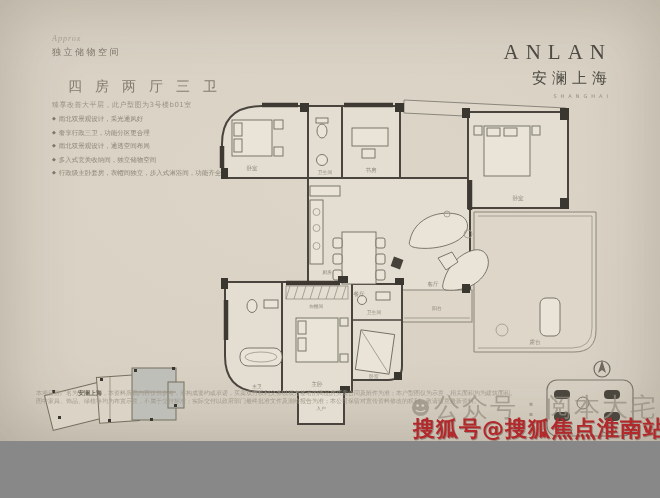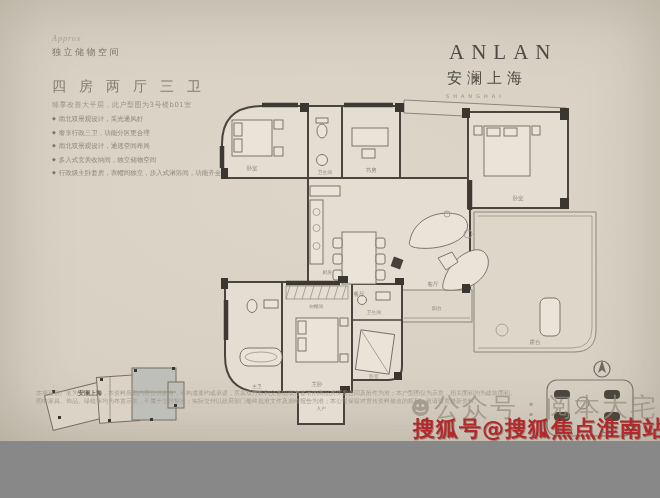--- a/index.html
+++ b/index.html
@@ -9,27 +9,27 @@
     box-shadow:inset 0 0 70px rgba(92,82,62,.28);
     font-family:"DejaVu Sans","Liberation Sans",sans-serif;
   }
   
   .hdr{position:absolute;left:52px;top:34px;width:250px;color:#7e7769;}
   .approx{font-family:"Liberation Serif","DejaVu Serif",serif;font-style:italic;font-size:8px;letter-spacing:1px;color:#a59e8f;}
   .area-label{font-size:9px;letter-spacing:2.5px;color:#7e7769;margin-top:3px;}
   .area-big{position:absolute;left:52px;top:26px;font-family:"Liberation Serif","DejaVu Serif",serif;
     font-size:43px;color:#716c5f;letter-spacing:1px;line-height:1;}
   .area-big sup{font-size:16px;vertical-align:28px;line-height:0;}
-  .layout{position:absolute;left:0;top:44px;font-size:14px;letter-spacing:13px;color:#837d6e;white-space:nowrap;}
+  .layout{position:absolute;left:16px;top:44px;font-size:14px;letter-spacing:13px;color:#837d6e;white-space:nowrap;}
   .subtitle{position:absolute;left:0;top:66px;font-size:7px;letter-spacing:.5px;color:#9b9484;white-space:nowrap;}
   .features{position:absolute;left:0;top:78px;margin:0;padding:0;list-style:none;}
   .features li{font-size:6.5px;line-height:12.6px;color:#8d8778;white-space:nowrap;}
   .features li .blt{font-size:5px;color:#7c766a;margin-right:3px;vertical-align:1px;}
   
-  .brand{position:absolute;right:48px;top:40px;width:170px;text-align:left;color:#4e4b44;}
+  .brand{position:absolute;right:48px;top:40px;width:170px;text-align:right;color:#4e4b44;}
   .brand .nm{font-family:"Liberation Serif","DejaVu Serif",serif;font-size:21px;letter-spacing:7px;text-indent:7px;}
   .brand .cn{font-size:15px;letter-spacing:5px;text-indent:5px;margin-top:4px;}
   .brand .en{font-size:5px;letter-spacing:4px;text-indent:4px;margin-top:5px;color:#948e80;}
   
   svg.plan{position:absolute;left:0;top:0;}
   .wall{fill:#e4ded2;stroke:#49453e;stroke-width:2;}
   .thin{fill:#ddd6c9;stroke:#8b867b;stroke-width:1;}
   .rail{fill:none;stroke:#9a9488;stroke-width:.8;}
   .furn{fill:#eae4d8;stroke:#6f6a5f;stroke-width:.9;}
   .dkfurn{fill:#46423b;stroke:none;}

